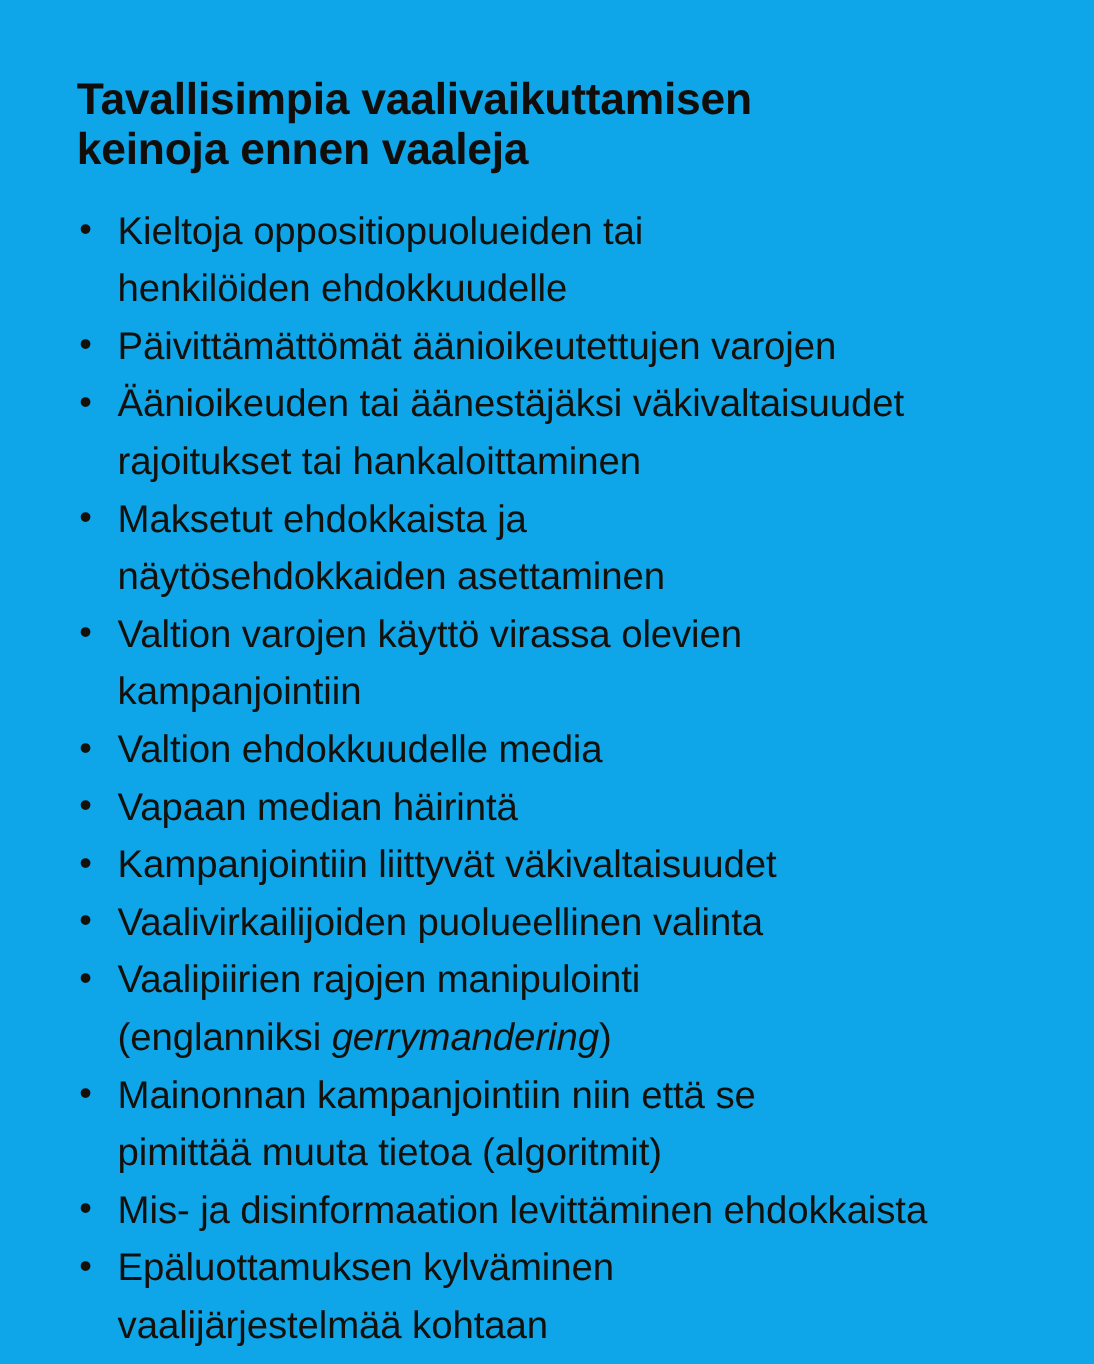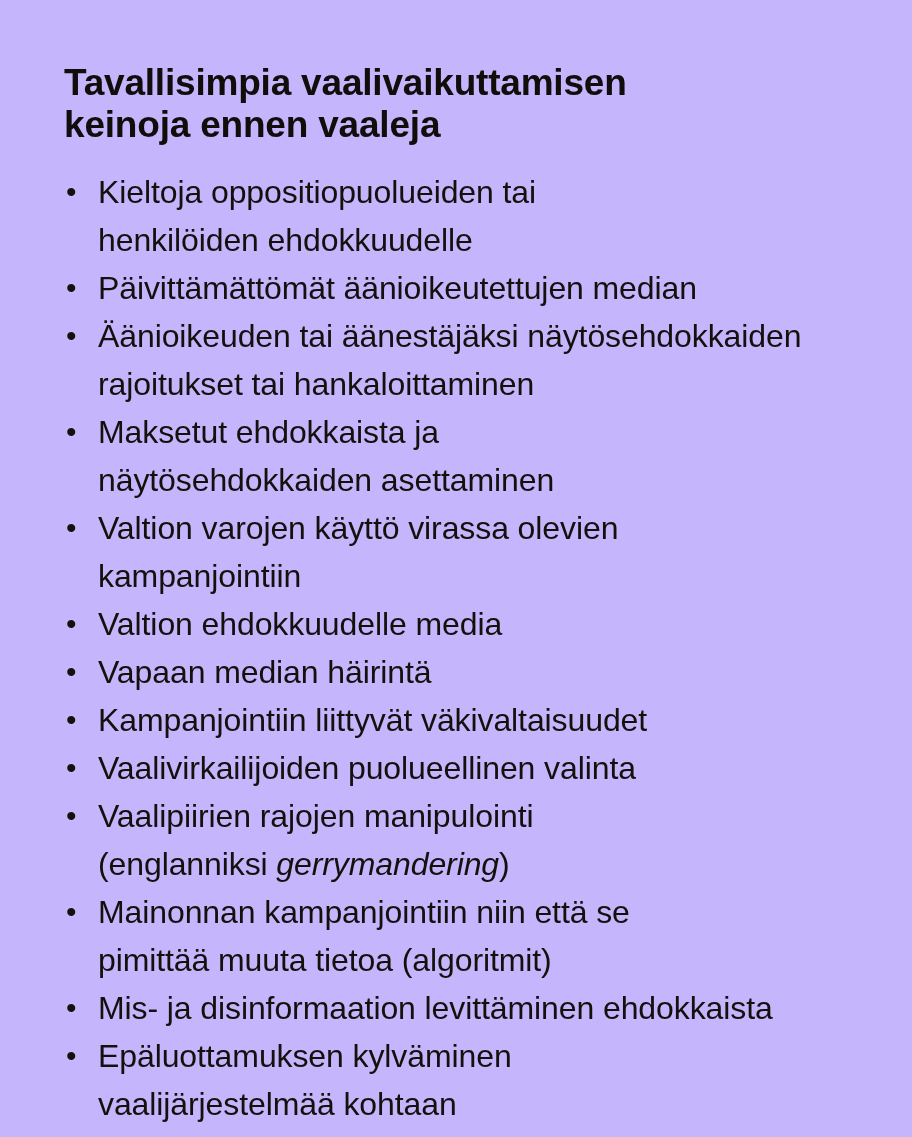--- a/index.html
+++ b/index.html
@@ -15,21 +15,21 @@
     color: #14100c;
     overflow: hidden;
   }
 
   .infobox {
     position: relative;
     width: 912px;
     height: 1137px;
     box-sizing: border-box;
     padding: 0;
-    background: #c4b5fd;
+    background: #0ea5e9;
   }
 
   .infobox-title {
     position: absolute;
     left: 64px;
     top: 62px;
     width: 700px;
     margin: 0;
     font-size: 37px;
     line-height: 42px;
@@ -88,25 +88,25 @@
 keinoja ennen vaaleja</h1>
 
   <ul class="bullet-list">
       <li class="bullet-item">
         <span class="bullet-marker">•</span>
         <span class="bullet-text">Kieltoja oppositiopuolueiden tai
 henkilöiden ehdokkuudelle</span>
       </li>
       <li class="bullet-item">
         <span class="bullet-marker">•</span>
-        <span class="bullet-text">Päivittämättömät äänioikeutettujen median</span>
+        <span class="bullet-text">Päivittämättömät äänioikeutettujen varojen</span>
       </li>
       <li class="bullet-item">
         <span class="bullet-marker">•</span>
-        <span class="bullet-text">Äänioikeuden tai äänestäjäksi näytösehdokkaiden
+        <span class="bullet-text">Äänioikeuden tai äänestäjäksi väkivaltaisuudet
 rajoitukset tai hankaloittaminen</span>
       </li>
       <li class="bullet-item">
         <span class="bullet-marker">•</span>
         <span class="bullet-text">Maksetut ehdokkaista ja
 näytösehdokkaiden asettaminen</span>
       </li>
       <li class="bullet-item">
         <span class="bullet-marker">•</span>
         <span class="bullet-text">Valtion varojen käyttö virassa olevien

